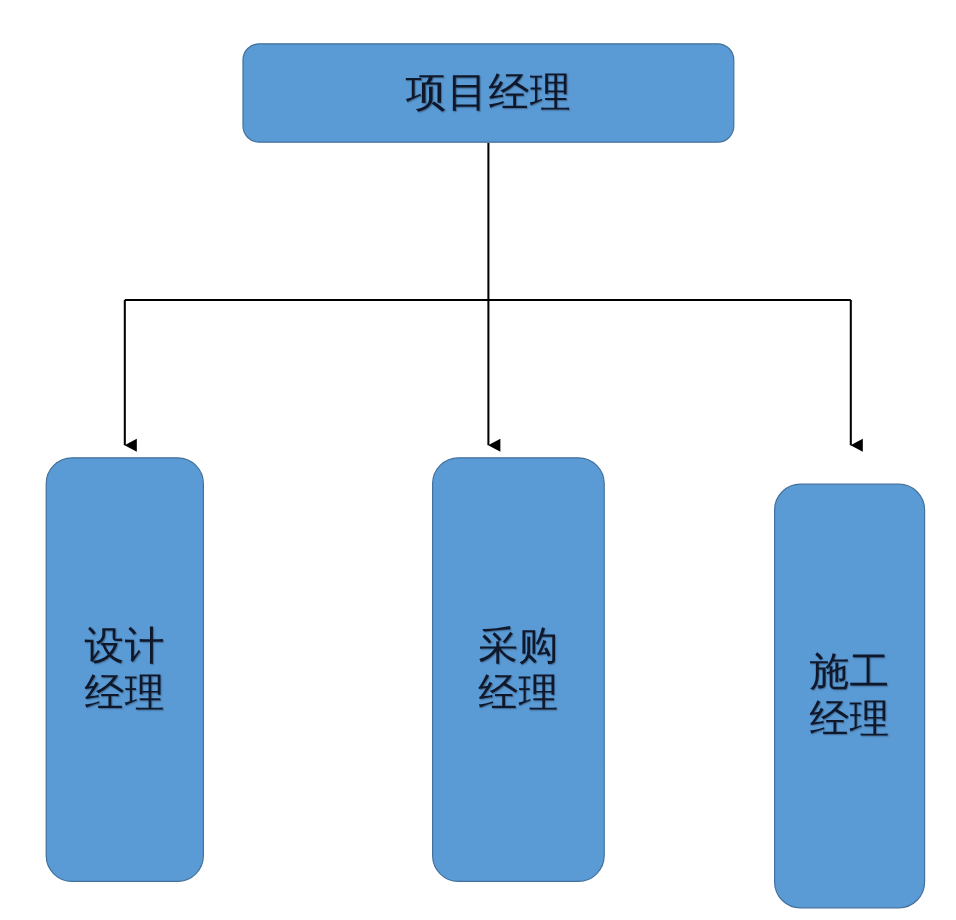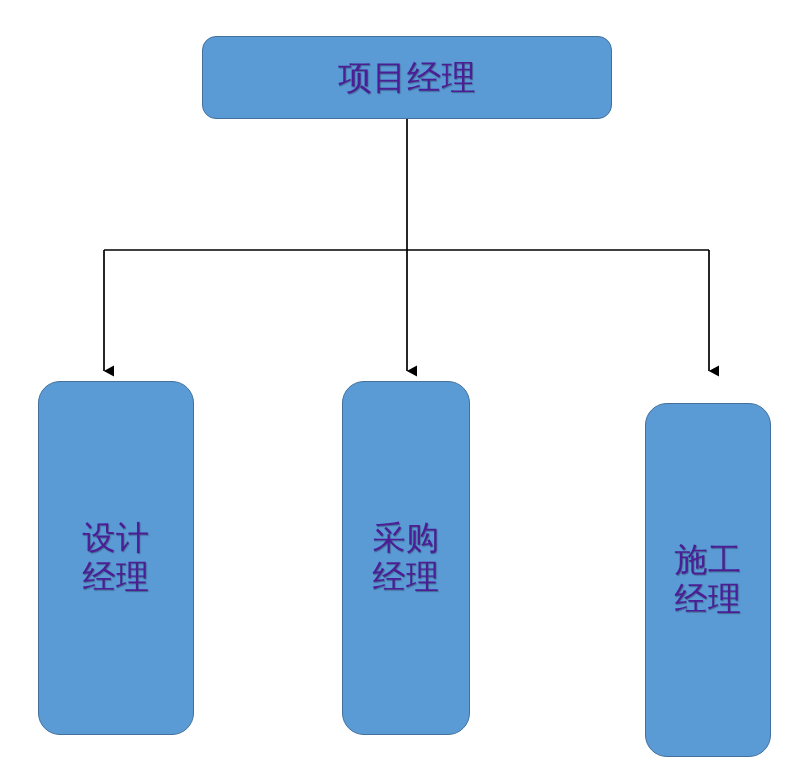--- a/index.html
+++ b/index.html
@@ -28,42 +28,42 @@
   }
   .node {
     position: absolute;
     box-sizing: border-box;
     background: #5b9bd5;
     border: 1.6px solid #41719c;
     display: flex;
     align-items: center;
     justify-content: center;
     text-align: center;
-    color: #4c1d95;
+    color: #0f172a;
     line-height: 1.18;
     white-space: pre-line;
     letter-spacing: 0.5px;
     text-shadow: 0.8px 0.8px 1.1px rgba(40, 60, 85, 0.55);
   }
   .node-root {
     left: 202px;
     top: 36px;
     width: 410px;
     height: 83px;
     border-radius: 14px;
     font-size: 34px;
   }
   .node-child {
     top: 381px;
     height: 354px;
     border-radius: 22px;
     font-size: 33px;
   }
-  .node-child-1 { left: 38px;  width: 156px; }
-  .node-child-2 { left: 342px; width: 128px; }
+  .node-child-1 { left: 38px;  width: 132px; }
+  .node-child-2 { left: 360px; width: 144px; }
   .node-child-3 { left: 645px; width: 126px; margin-top: 22px; }
 </style>
 </head>
 <body>
 
 <div id="canvas">
 
   <svg id="connector-layer" viewBox="0 0 797 767" width="797" height="767" aria-hidden="true">
     <defs>
       <marker id="arrow" viewBox="0 0 12 11" refX="6" refY="10.4" markerWidth="12" markerHeight="11" orient="auto" markerUnits="userSpaceOnUse">

